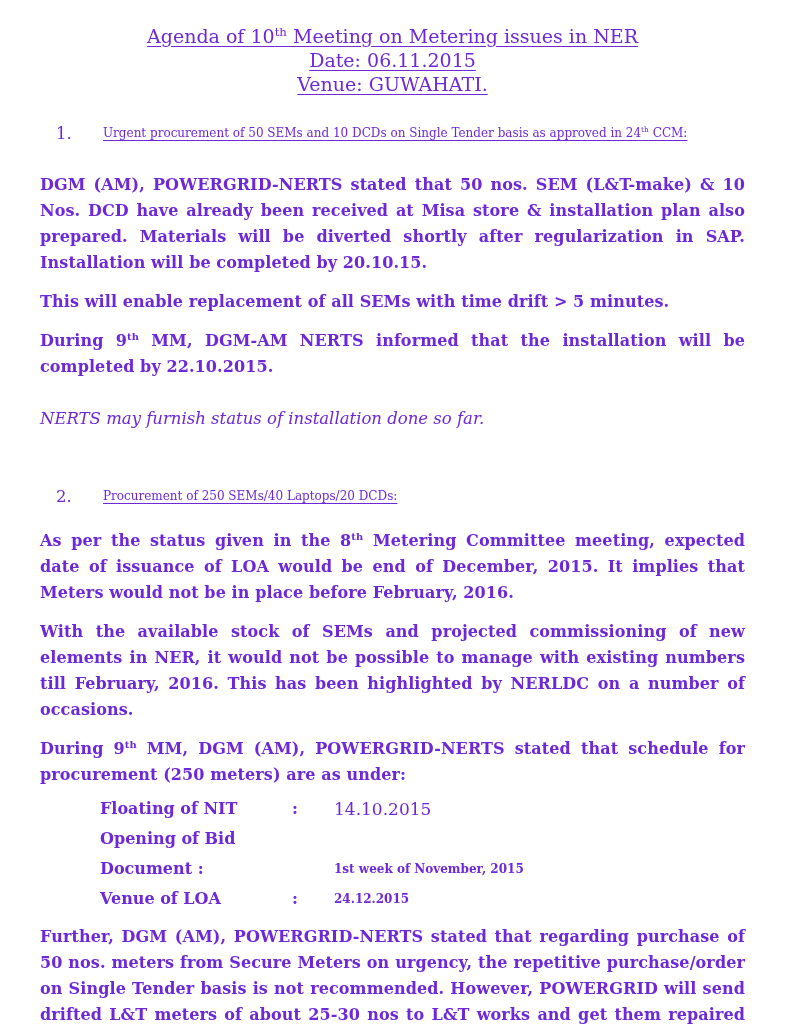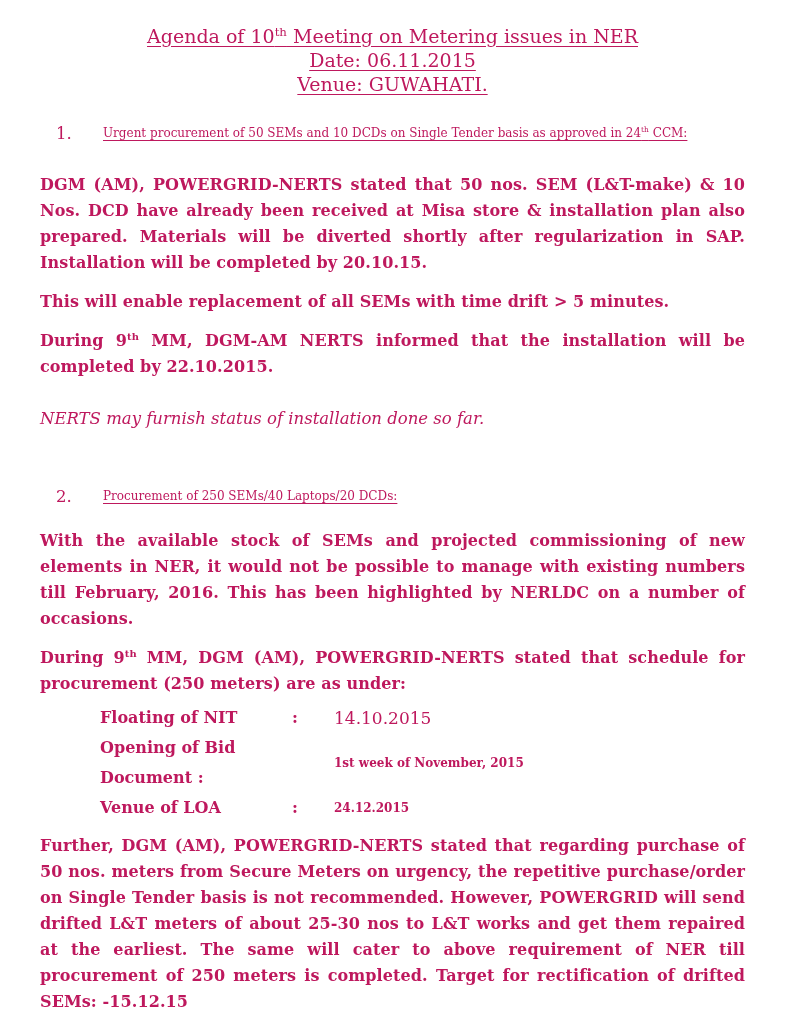--- a/index.html
+++ b/index.html
@@ -5,21 +5,21 @@
   html, body {
     margin: 0;
     padding: 0;
     background: #ffffff;
   }
   .page {
     position: relative;
     width: 791px;
     height: 1024px;
     background: #ffffff;
-    color: #be185d;
+    color: #6d28d9;
     font-family: "DejaVu Serif", serif;
     box-sizing: border-box;
     padding: 24px 46px 0 40px;
     overflow: hidden;
   }
   
   .title-block {
     text-align: center;
     margin-bottom: 24px;
   }
@@ -79,21 +79,21 @@
     margin: 27px 0 0 0;
   }
   .spacer-lg { height: 52px; }
   .spacer-sm { height: 7px; }
   
   .schedule {
     margin: 4px 0 10px 60px;
   }
   .schedule-row {
     display: flex;
-    align-items: center;
+    align-items: flex-end;
     line-height: 30px;
   }
   .schedule-label {
     flex: 0 0 192px;
     font-size: 16px;
     font-weight: bold;
   }
   .schedule-sep {
     flex: 0 0 42px;
     font-size: 16px;
@@ -139,20 +139,21 @@
   <p class="note">NERTS may furnish status of installation done so far.</p>
 
   <div class="spacer-lg"></div>
 
   
   <div class="item">
     <div class="item-number">2.</div>
     <div class="item-heading">Procurement of 250 SEMs/40 Laptops/20 DCDs:</div>
   </div>
 
+  <p class="para"><span>As per the status given in the 8</span><sup>th</sup><span> Metering Committee meeting, expected date of issuance of LOA would be end of December, 2015. It implies that Meters would not be in place before February, 2016.</span></p>
 
   <p class="para">With the available stock of SEMs and projected commissioning of new elements in NER, it would not be possible to manage with existing numbers till February, 2016. This has been highlighted by NERLDC on a number of occasions.</p>
 
   <p class="para" style="margin-bottom:6px;"><span>During 9</span><sup>th</sup><span> MM, DGM (AM), POWERGRID-NERTS stated that schedule for procurement (250 meters) are as under:</span></p>
 
   
   <div class="schedule">
     <div class="schedule-row">
       <span class="schedule-label">Floating of NIT</span>
       <span class="schedule-sep">:</span>

